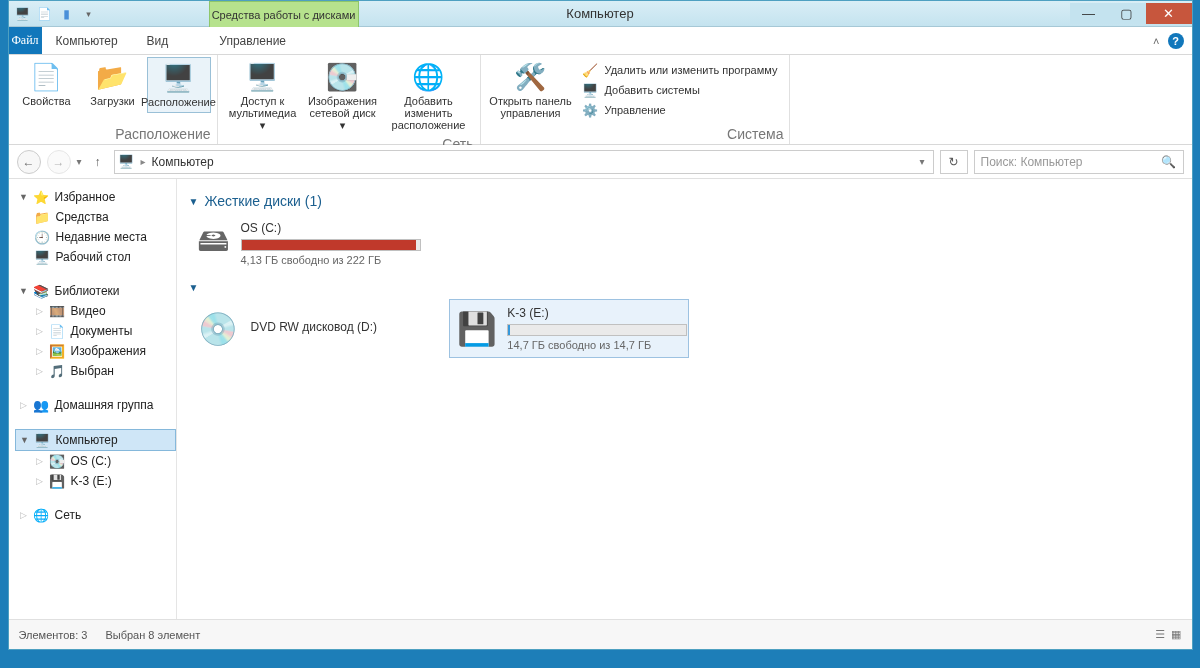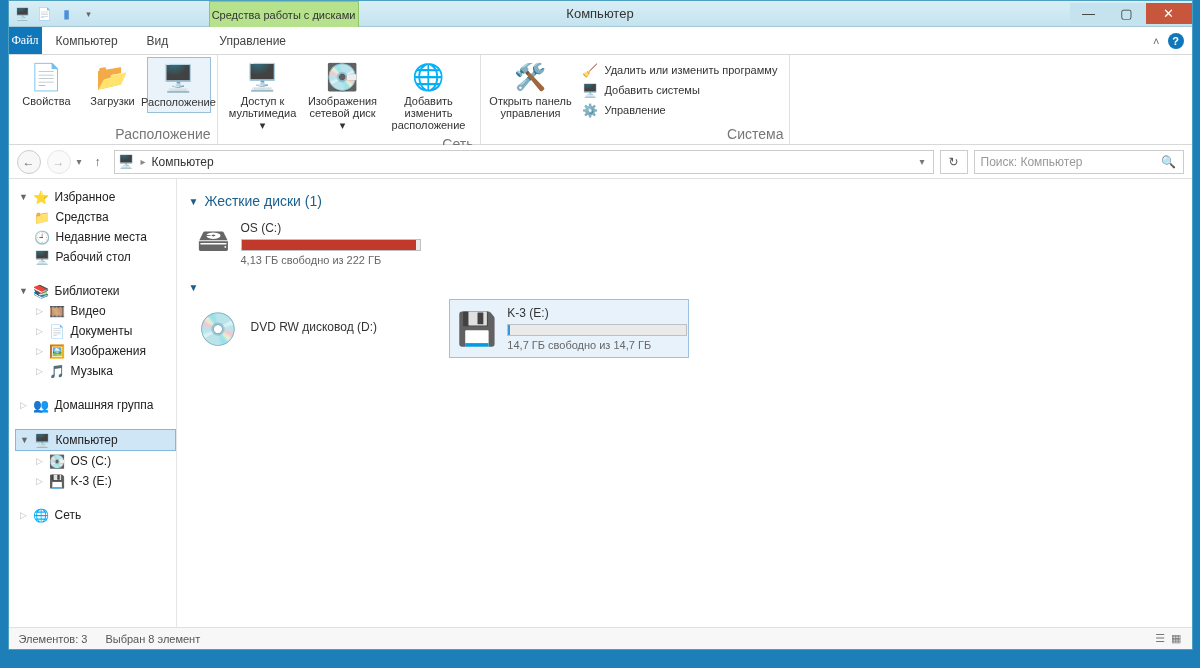--- a/index.html
+++ b/index.html
@@ -58,21 +58,21 @@
   .drive-row { display:flex; gap:20px; flex-wrap:wrap; margin-bottom:10px; }
   .drive-tile { display:flex; gap:10px; padding:6px 8px; width:240px; align-items:center; }
   .drive-tile.selected { border:1px solid #9dc2e1; background:#e8f2fb; }
   .drive-icon { width:44px; height:44px; font-size:32px; display:flex; align-items:center; justify-content:center; color:#666; }
   .drive-info { flex:1; }
   .drive-name { font-size:12px; margin-bottom:4px; }
   .drive-bar { height:12px; width:180px; border:1px solid #c0c0c0; background:#eaeaea; position:relative; margin-bottom:3px; }
   .drive-bar .fill { position:absolute; left:0; top:0; bottom:0; }
   .drive-sub { font-size:11px; color:#666; }
   
-  .statusbar { height:22px; border-top:1px solid #e0e0e0; display:flex; align-items:center; padding:0 10px; font-size:11px; color:#555; gap:18px; background:#f7f7f7; }
+  .statusbar { height:30px; border-top:1px solid #e0e0e0; display:flex; align-items:center; padding:0 10px; font-size:11px; color:#555; gap:18px; background:#f7f7f7; }
   .statusbar .views { margin-left:auto; display:flex; gap:6px; color:#777; }
 </style>
 </head>
 <body>
 
 <div class="window">
 
   <div class="titlebar">
     <div class="qat">
       <span class="qicon">🖥️</span>
@@ -223,21 +223,21 @@
           <span>Документы</span>
         </div>
         <div class="tree-item indent1">
           <span class="expander" style="color:#bbb">▷</span>
           <span class="ticon">🖼️</span>
           <span>Изображения</span>
         </div>
         <div class="tree-item indent1">
           <span class="expander" style="color:#bbb">▷</span>
           <span class="ticon">🎵</span>
-          <span>Музыка</span>
+          <span>Выбран</span>
         </div>
       </div>
 
       <div class="tree-section">
         <div class="tree-item">
           <span class="expander" style="color:#bbb">▷</span>
           <span class="ticon">👥</span>
           <span>Домашняя группа</span>
         </div>
       </div>

